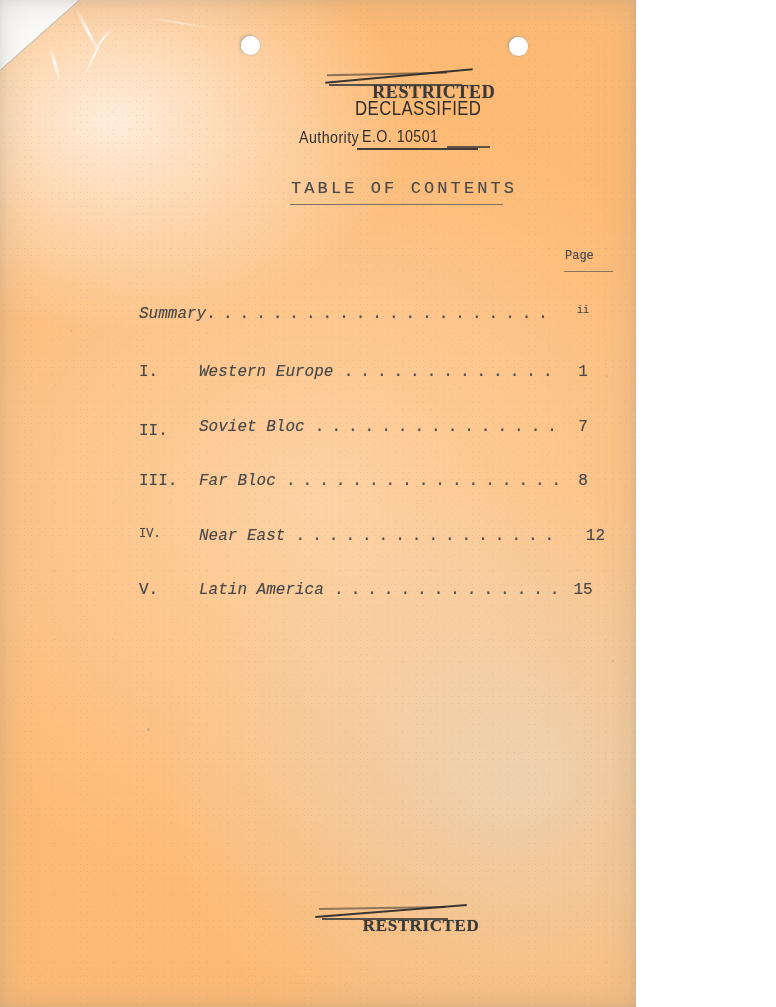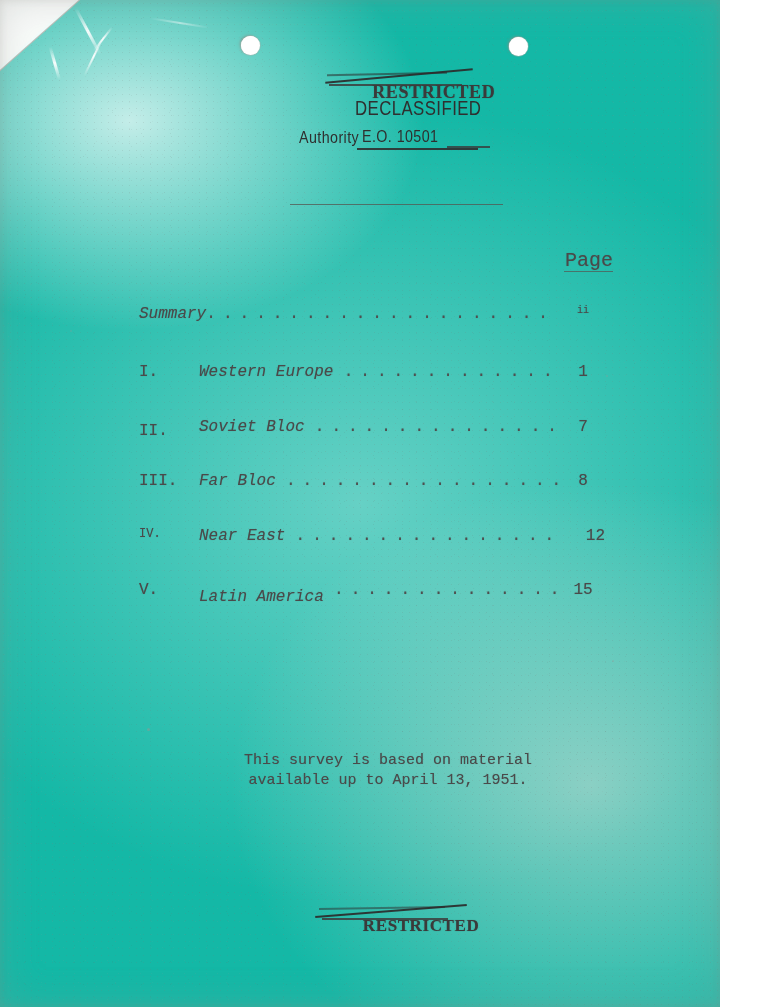--- a/index.html
+++ b/index.html
@@ -10,23 +10,23 @@
   body {
     width: 776px;
     height: 1007px;
     overflow: hidden;
     font-family: "Liberation Mono", "DejaVu Sans Mono", monospace;
   }
 
   
   #page {
     position: relative;
-    width: 720px;
+    width: 636px;
     height: 1007px;
-    background-color: #14b8a6;
+    background-color: #fdba74;
     overflow: hidden;
   }
 
   
   #grain {
     position: absolute;
     inset: 0;
     pointer-events: none;
     opacity: .55;
     background-image:
@@ -234,23 +234,24 @@
     <span class="strike" style="left:-2px; top:11px; width:120px; transform:rotate(-1.2deg); opacity:.55;"></span>
   </div>
 
   <div class="stamp" style="left:355px; top:97px; font-size:20px;">DECLASSIFIED</div>
 
   <div class="stamp" style="left:299px; top:128px; font-size:17px;">Authority</div>
   <div class="stamp" style="left:362px; top:127px; font-size:17px;">E.O. 10501</div>
   <div style="position:absolute; left:357px; top:148px; width:121px; height:2px; background:#2f2f2f; opacity:.9;"></div>
   <div style="position:absolute; left:447px; top:146px; width:43px; height:1.6px; background:#3a3a3a; opacity:.8;"></div>
 
+  <div id="toc-title" style="left:291px; top:179px; font-size:17px;">TABLE OF CONTENTS</div>
   <div id="toc-title-underline" style="left:290px; top:204px; width:213px;"></div>
 
-  <div class="tw" style="left:565px; top:249px; font-size:20px;text-align:center;">Page</div>
+  <div class="tw" style="left:565px; top:249px; font-size:12px;text-align:center;">Page</div>
   <div id="page-head-underline" style="left:564px; top:271px; width:49px;"></div>
 
   <div id="toc-rows">
       <div class="tw row-title" style="left: 139px; top: 305px; font-size: 16px;">Summary</div>
       <div class="tw row-dots" style="left: 206.34px; top: 305px; font-size: 16px; width: 354.66px;">.....................</div>
       <div class="tw row-page" style="left: 561px; top: 305px; font-size: 10px;">ii</div>
       <div class="tw row-num" style="left: 139px; top: 363px; font-size: 16px;">I.</div>
       <div class="tw row-title" style="left: 199px; top: 363px; font-size: 16px;">Western Europe</div>
       <div class="tw row-dots" style="left: 343.68px; top: 363px; font-size: 16px; width: 217.32px;">.............</div>
       <div class="tw row-page" style="left: 561px; top: 363px; font-size: 16px;">1</div>
@@ -260,27 +261,25 @@
       <div class="tw row-page" style="left: 561px; top: 418px; font-size: 16px;">7</div>
       <div class="tw row-num" style="left: 139px; top: 472px; font-size: 16px;">III.</div>
       <div class="tw row-title" style="left: 199px; top: 472px; font-size: 16px;">Far Bloc</div>
       <div class="tw row-dots" style="left: 285.96px; top: 472px; font-size: 16px; width: 275.04px;">.................</div>
       <div class="tw row-page" style="left: 561px; top: 472px; font-size: 16px;">8</div>
       <div class="tw row-num" style="left: 139px; top: 527px; font-size: 12px;">IV.</div>
       <div class="tw row-title" style="left: 199px; top: 527px; font-size: 16px;">Near East</div>
       <div class="tw row-dots" style="left: 295.58px; top: 527px; font-size: 16px; width: 265.42px;">................</div>
       <div class="tw row-page" style="left: 561px; top: 527px; font-size: 16px; text-align: right;">12</div>
       <div class="tw row-num" style="left: 139px; top: 581px; font-size: 16px;">V.</div>
-      <div class="tw row-title" style="left: 199px; top: 581px; font-size: 16px; margin-top: 7px;">Latin America</div>
+      <div class="tw row-title" style="left: 199px; top: 581px; font-size: 16px;">Latin America</div>
       <div class="tw row-dots" style="left: 334.06px; top: 581px; font-size: 16px; width: 226.94px;">..............</div>
       <div class="tw row-page" style="left: 561px; top: 581px; font-size: 16px;">15</div>
     </div>
 
-  <div class="tw note-line" style="left:0; top:752px; font-size:15px;">This survey is based on material</div>
-  <div class="tw note-line" style="left:0; top:772px; font-size:15px;">available up to April 13, 1951.</div>
 
   <div class="restricted-wrap" style="left:322px; top:897px; font-size:17px;">
     <span class="restricted-word">RESTRICTED</span>
     <span class="restricted-underline" style="top:21px; width:126px;"></span>
     <span class="strike" style="left:-7px; top:13px; width:152px; transform:rotate(-4.6deg);"></span>
     <span class="strike" style="left:-3px; top:10px; width:126px; transform:rotate(-0.8deg); opacity:.5;"></span>
   </div>
 
   <div class="speck" style="left:147px; top:728px; width:3px; height:3px;"></div>
   <div class="speck" style="left:606px; top:375px; width:2px; height:2px; opacity:.35;"></div>

